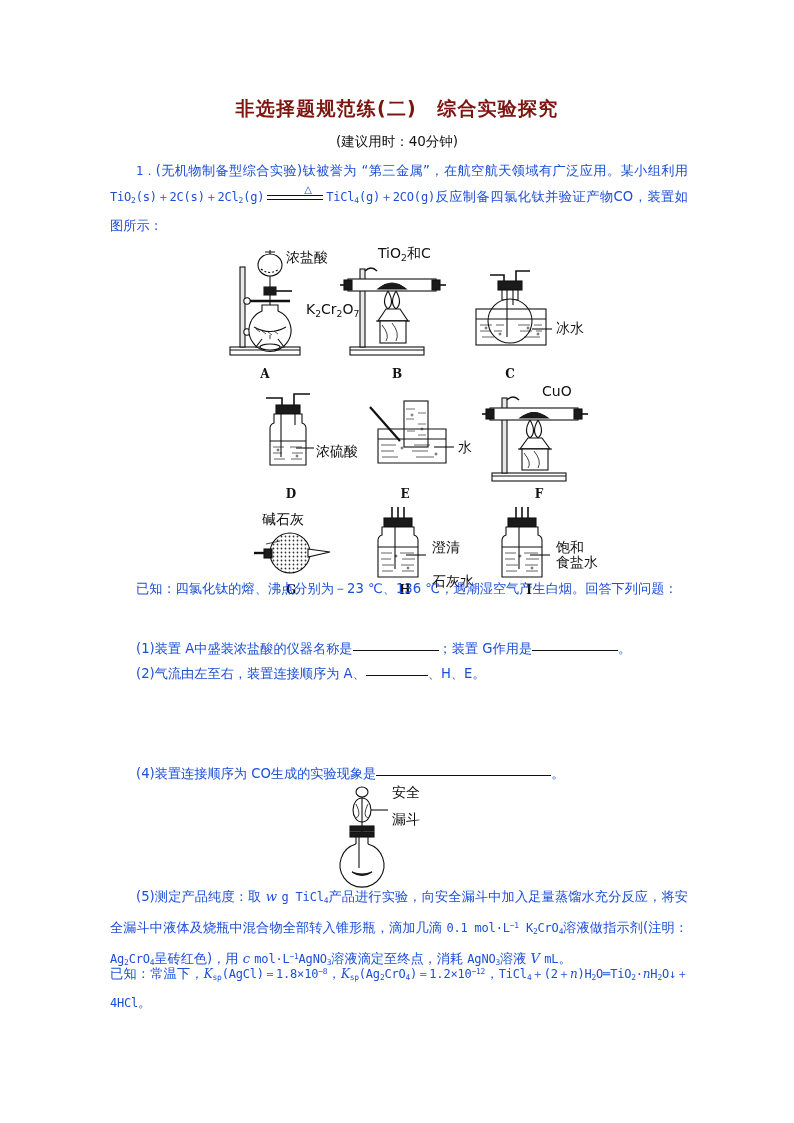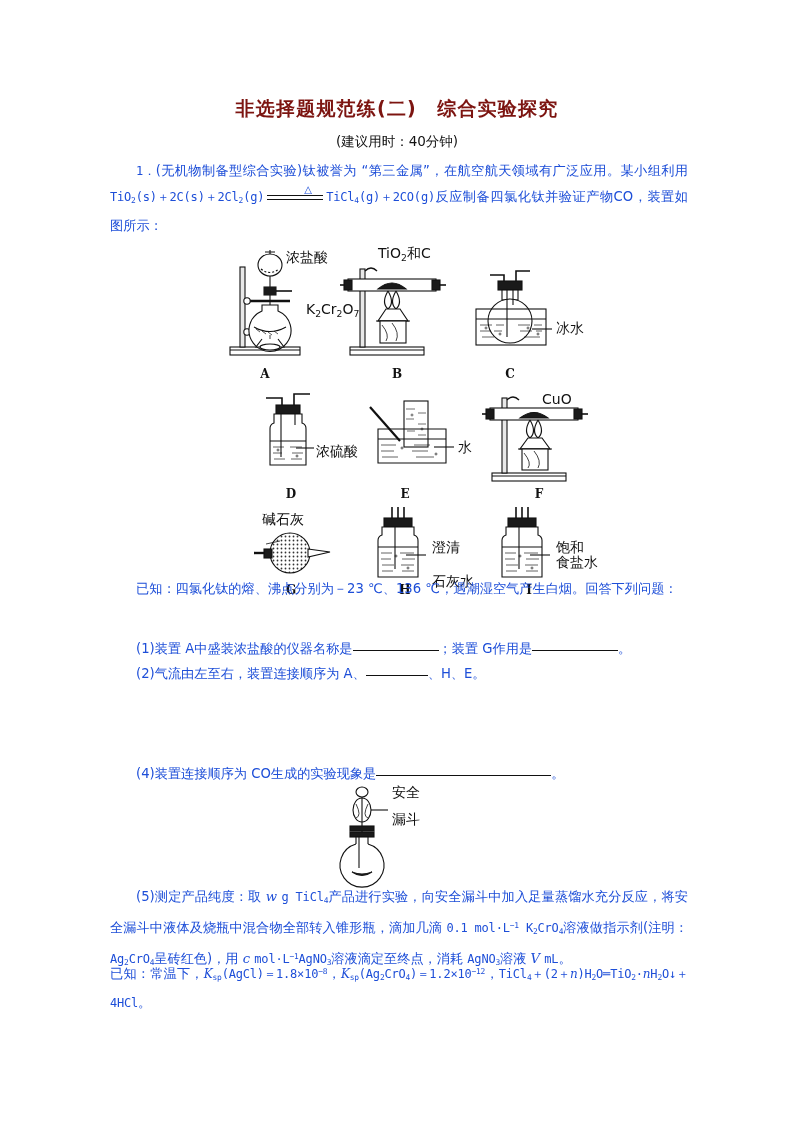--- a/index.html
+++ b/index.html
@@ -303,21 +303,21 @@
         <line x1="99" y1="26" x2="106" y2="26" stroke-width="1.6"></line>
         <path d="M38 30 q14 -11 28 0 z" fill="#1a1a1a"></path>
         <path d="M48 32 q-7 12 0 18 q7 -6 0 -18" fill="#fff"></path>
         <path d="M56 32 q7 12 0 18 q-7 -6 0 -18" fill="#fff"></path>
         <path d="M46 50 h14 l8 11 h-30 z" fill="#fff"></path>
         <line x1="36" y1="61" x2="70" y2="61"></line>
         <rect x="40" y="61" width="26" height="21" fill="#fff"></rect>
         <path d="M42 65 q8 10 4 15 M52 63 q8 10 4 17" stroke-width="0.8"></path>
       </g>
     </svg>
-    <div class="lbl" style="left:342px; top:148px;">CuO</div>
+    <div class="lbl" style="left:342px; top:140px;">CuO</div>
     <div class="cap" style="left:324px; top:242px; width:30px;">F</div>
 
     <svg width="100" height="60" style="position:absolute;left:40px;top:278px;">
       <defs>
         <pattern id="soda" width="4" height="4" patternUnits="userSpaceOnUse">
           <circle cx="1.5" cy="1.5" r="0.9" fill="#333"></circle>
         </pattern>
       </defs>
       <g stroke="#111" fill="none" stroke-width="1.1">
         <circle cx="50" cy="30" r="20" fill="url(#soda)"></circle>

